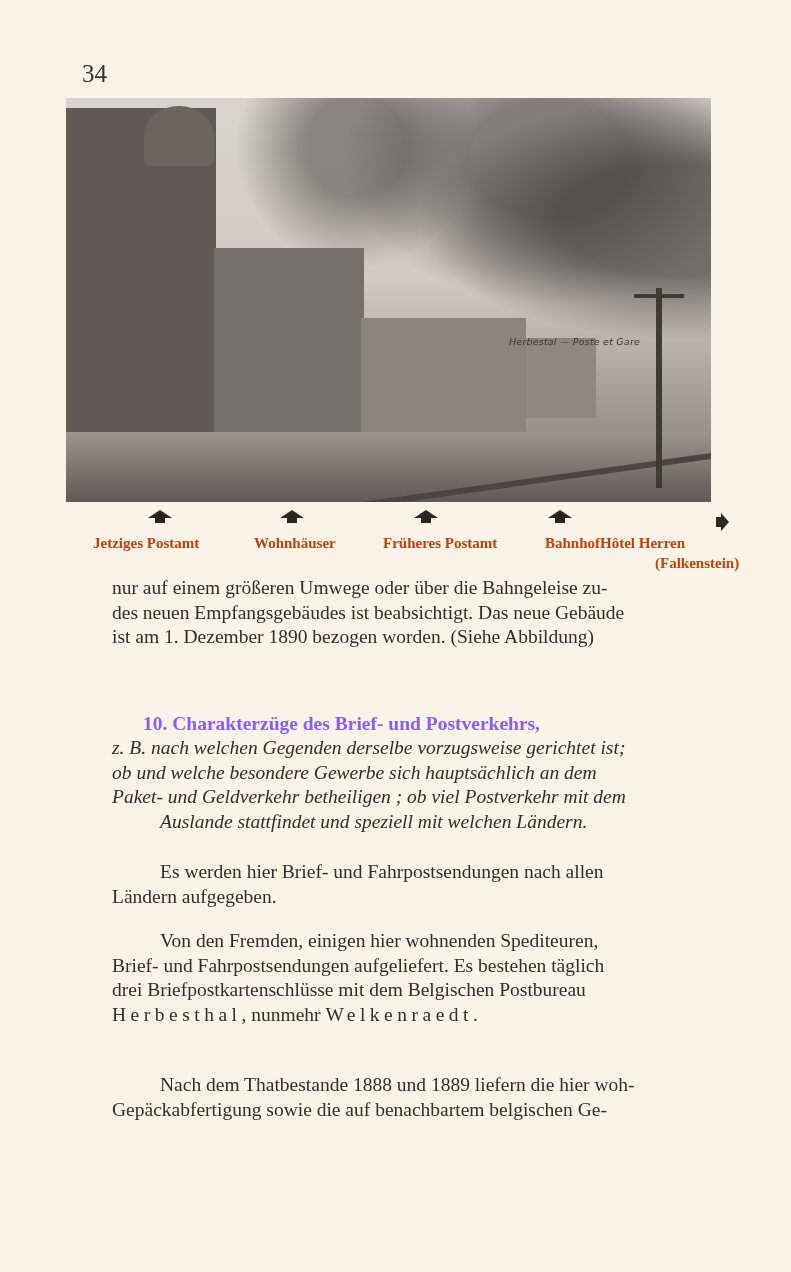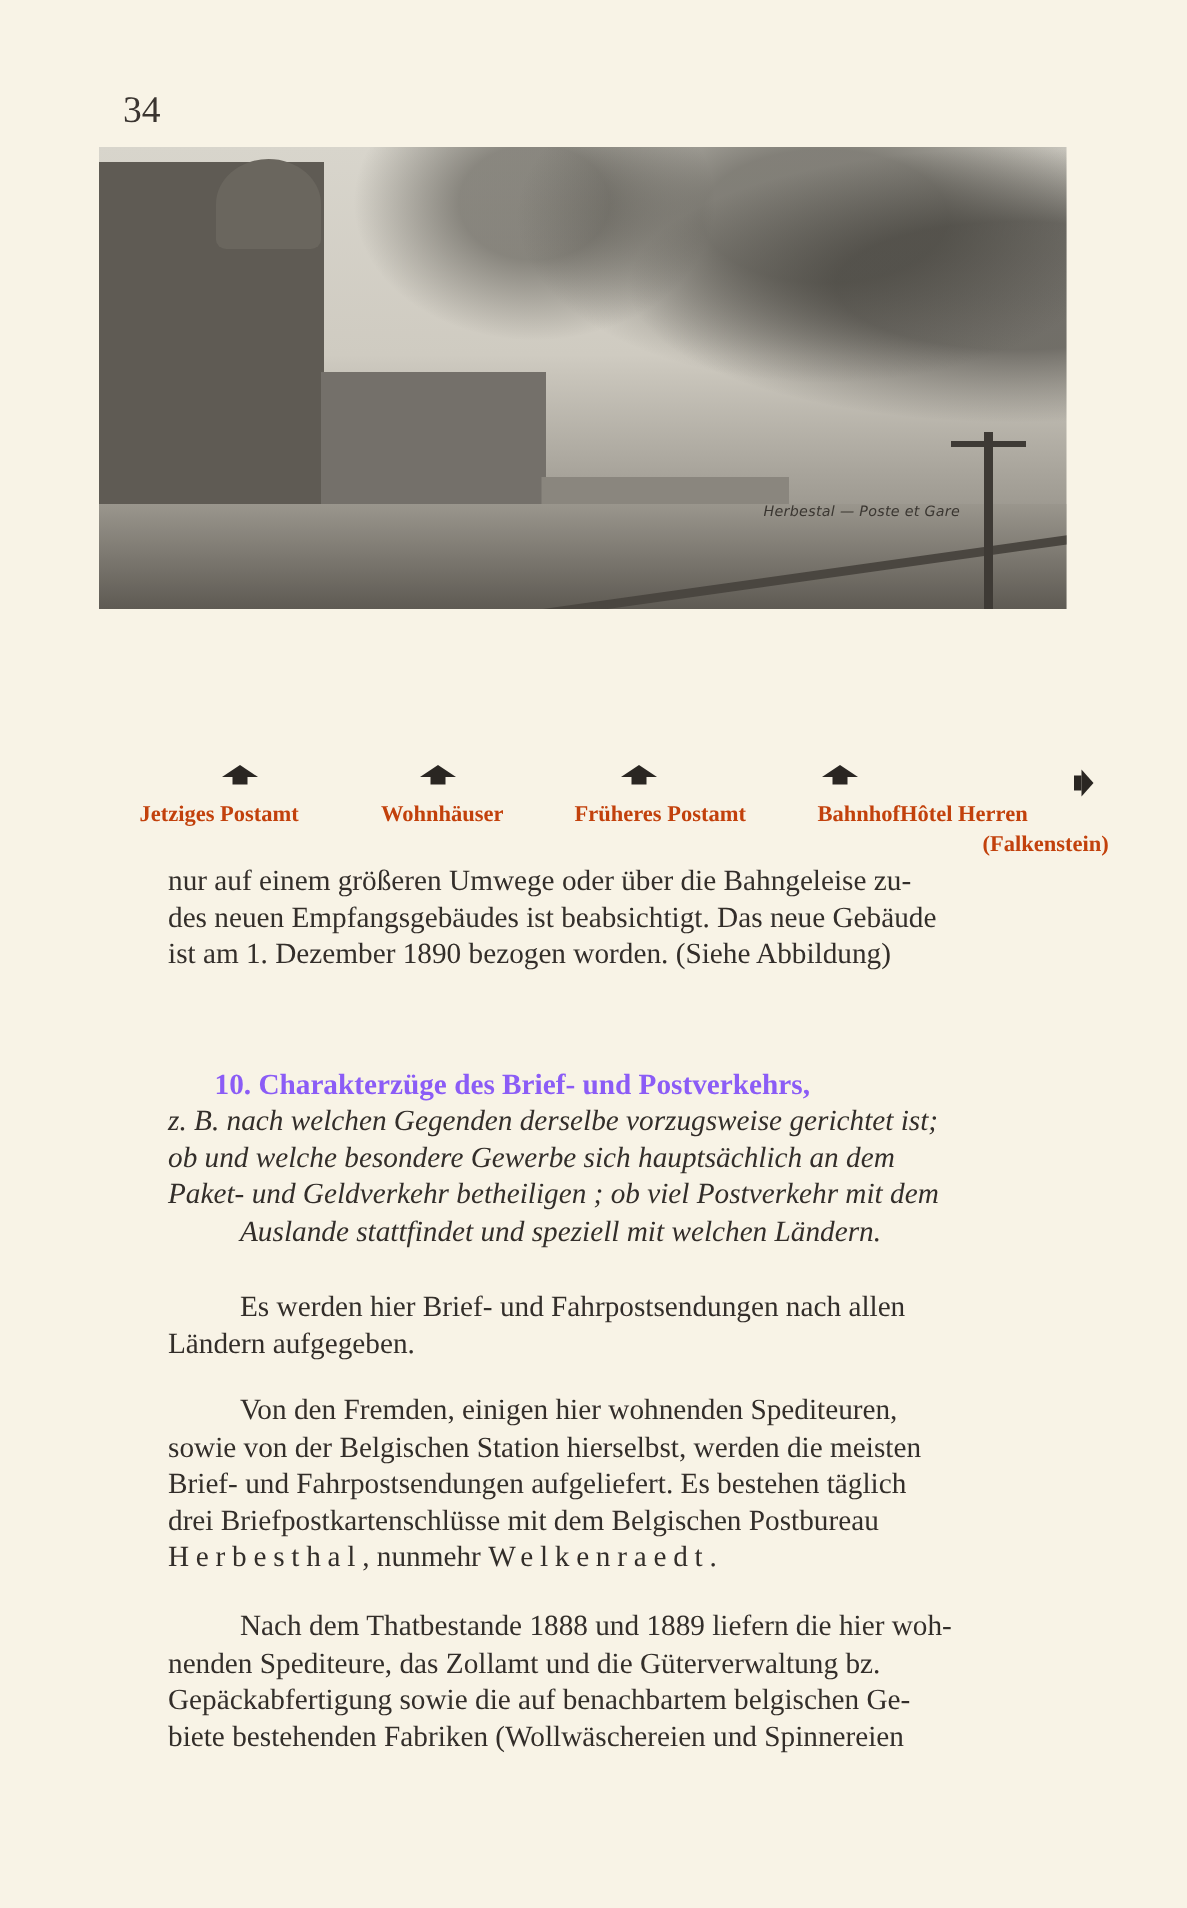--- a/index.html
+++ b/index.html
@@ -8,21 +8,21 @@
     background: #f8f3e6;
     font-family: "Liberation Serif", "DejaVu Serif", serif;
     color: #2b2622;
     position: relative;
   }
   .page-number {
     position: absolute; left: 82px; top: 60px;
     font-size: 25px; color: #3a3430;
   }
   .photo {
-    position: absolute; left: 66px; top: 98px; width: 645px; height: 308px;
+    position: absolute; left: 66px; top: 98px; width: 645px; height: 404px;
     background:
       radial-gradient(ellipse at 75% 15%, rgba(60,58,52,0.55) 0 12%, transparent 30%),
       radial-gradient(ellipse at 45% 12%, rgba(60,58,52,0.5) 0 10%, transparent 24%),
       radial-gradient(ellipse at 95% 30%, rgba(50,48,44,0.6) 0 14%, transparent 30%),
       linear-gradient(180deg, #d8d5cc 0%, #cfcbc1 45%, #a9a59c 70%, #7d7971 100%);
     overflow: hidden;
   }
   .photo .bldg { position: absolute; background: #6e6a62; }
   .photo .b1 { left: 0; top: 10px; width: 150px; height: 340px; background: #5f5b54; }
   .photo .dome { left: 78px; top: 8px; width: 70px; height: 60px; border-radius: 50% 50% 10% 10%; background: #6a665e; }
@@ -117,26 +117,23 @@
   <p style="text-align:left; padding-left:48px;">Auslande stattfindet und speziell mit welchen Ländern.</p>
 </div>
 
 <div class="text" style="top:860px;">
   <p class="indent">Es werden hier Brief- und Fahrpostsendungen nach allen</p>
   <p style="text-align:left;">Ländern aufgegeben.</p>
 </div>
 
 <div class="text" style="top:929px;">
   <p class="indent">Von den Fremden, einigen hier wohnenden Spediteuren,</p>
-  <p>sowie von der Belgischen Station hierselbst, werden die meisten</p>
   <p>Brief- und Fahrpostsendungen aufgeliefert. Es bestehen täglich</p>
   <p>drei Briefpostkartenschlüsse mit dem Belgischen Postbureau</p>
   <p style="text-align:left;">
     <span class="spaced">Herbesthal</span><span>, nunmehr </span><span class="spaced">Welkenraedt</span><span>.</span>
   </p>
 </div>
 
 <div class="text" style="top:1073px;">
   <p class="indent">Nach dem Thatbestande 1888 und 1889 liefern die hier woh-</p>
-  <p>nenden Spediteure, das Zollamt und die Güterverwaltung bz.</p>
   <p>Gepäckabfertigung sowie die auf benachbartem belgischen Ge-</p>
-  <p>biete bestehenden Fabriken (Wollwäschereien und Spinnereien</p>
 </div>
 
 </body></html>

